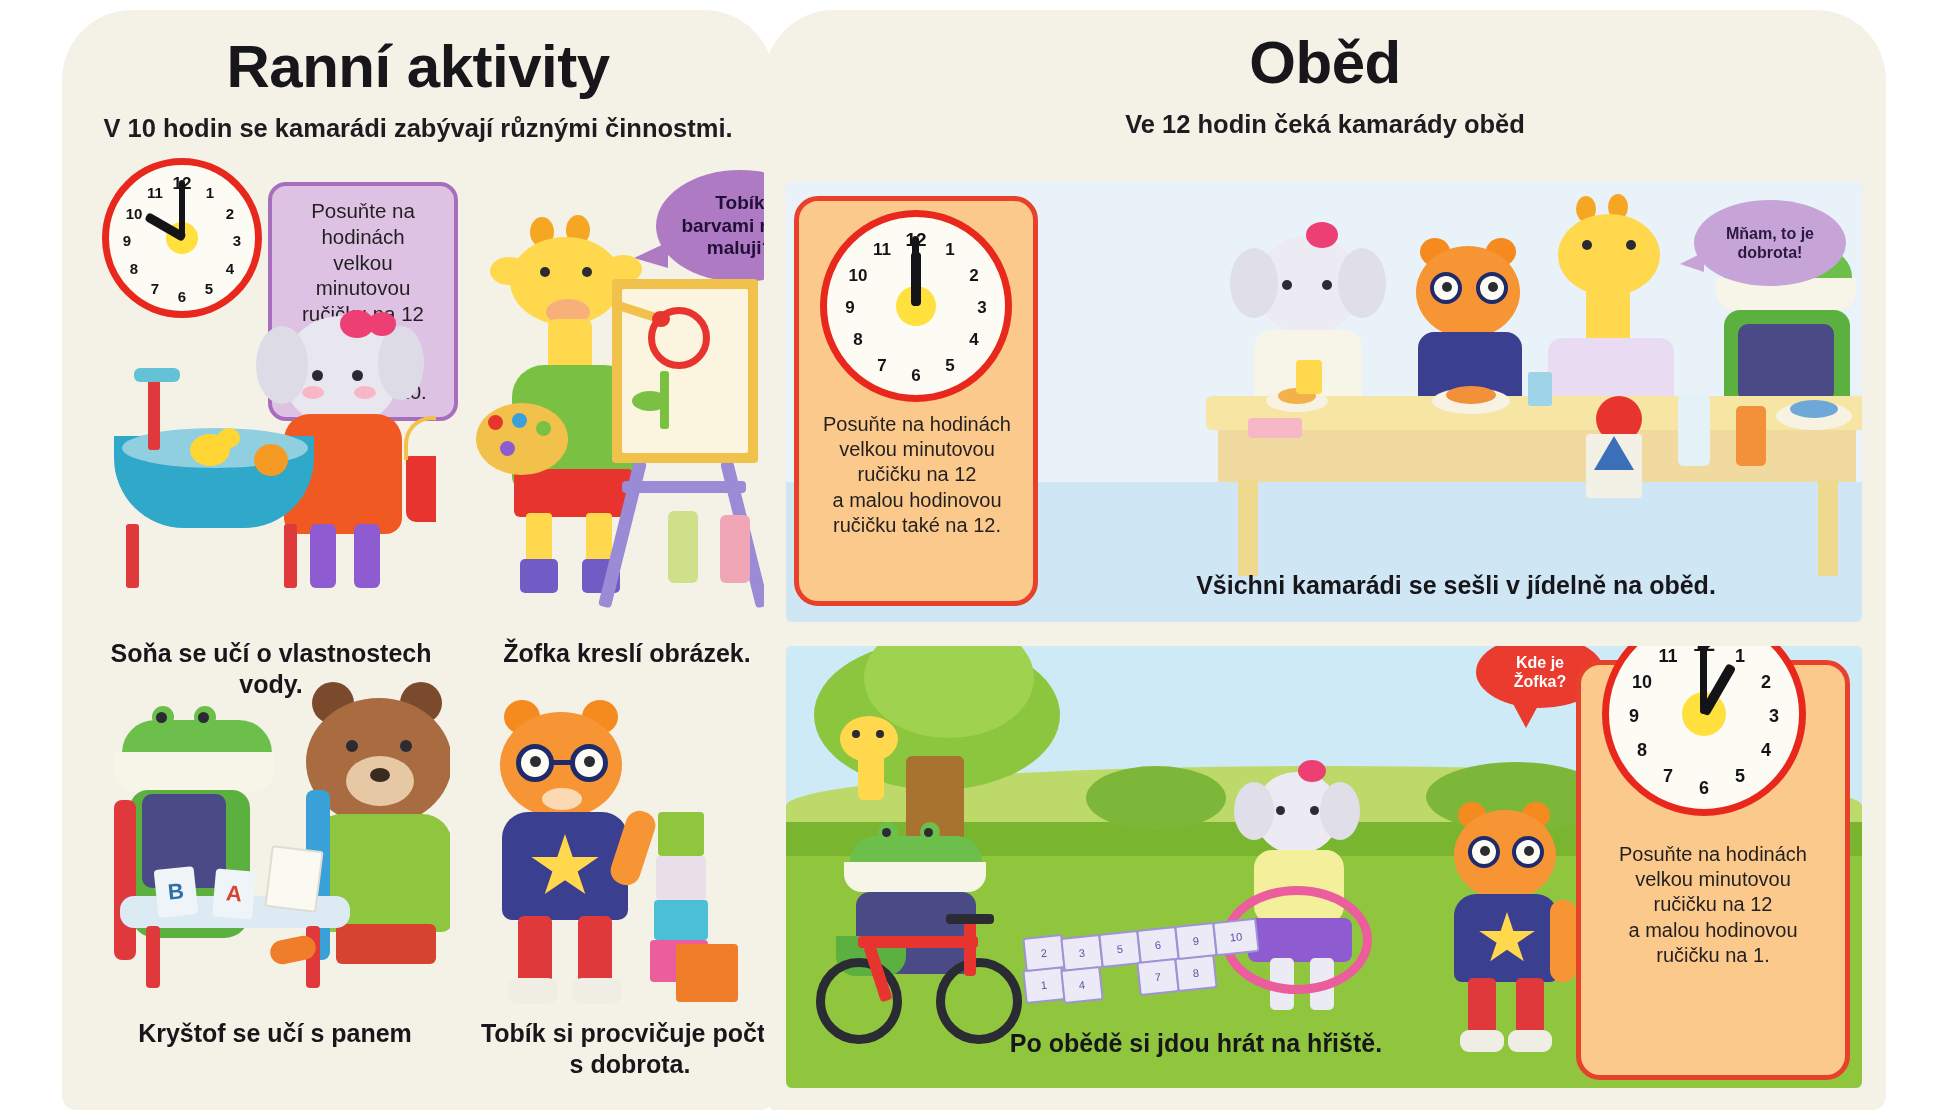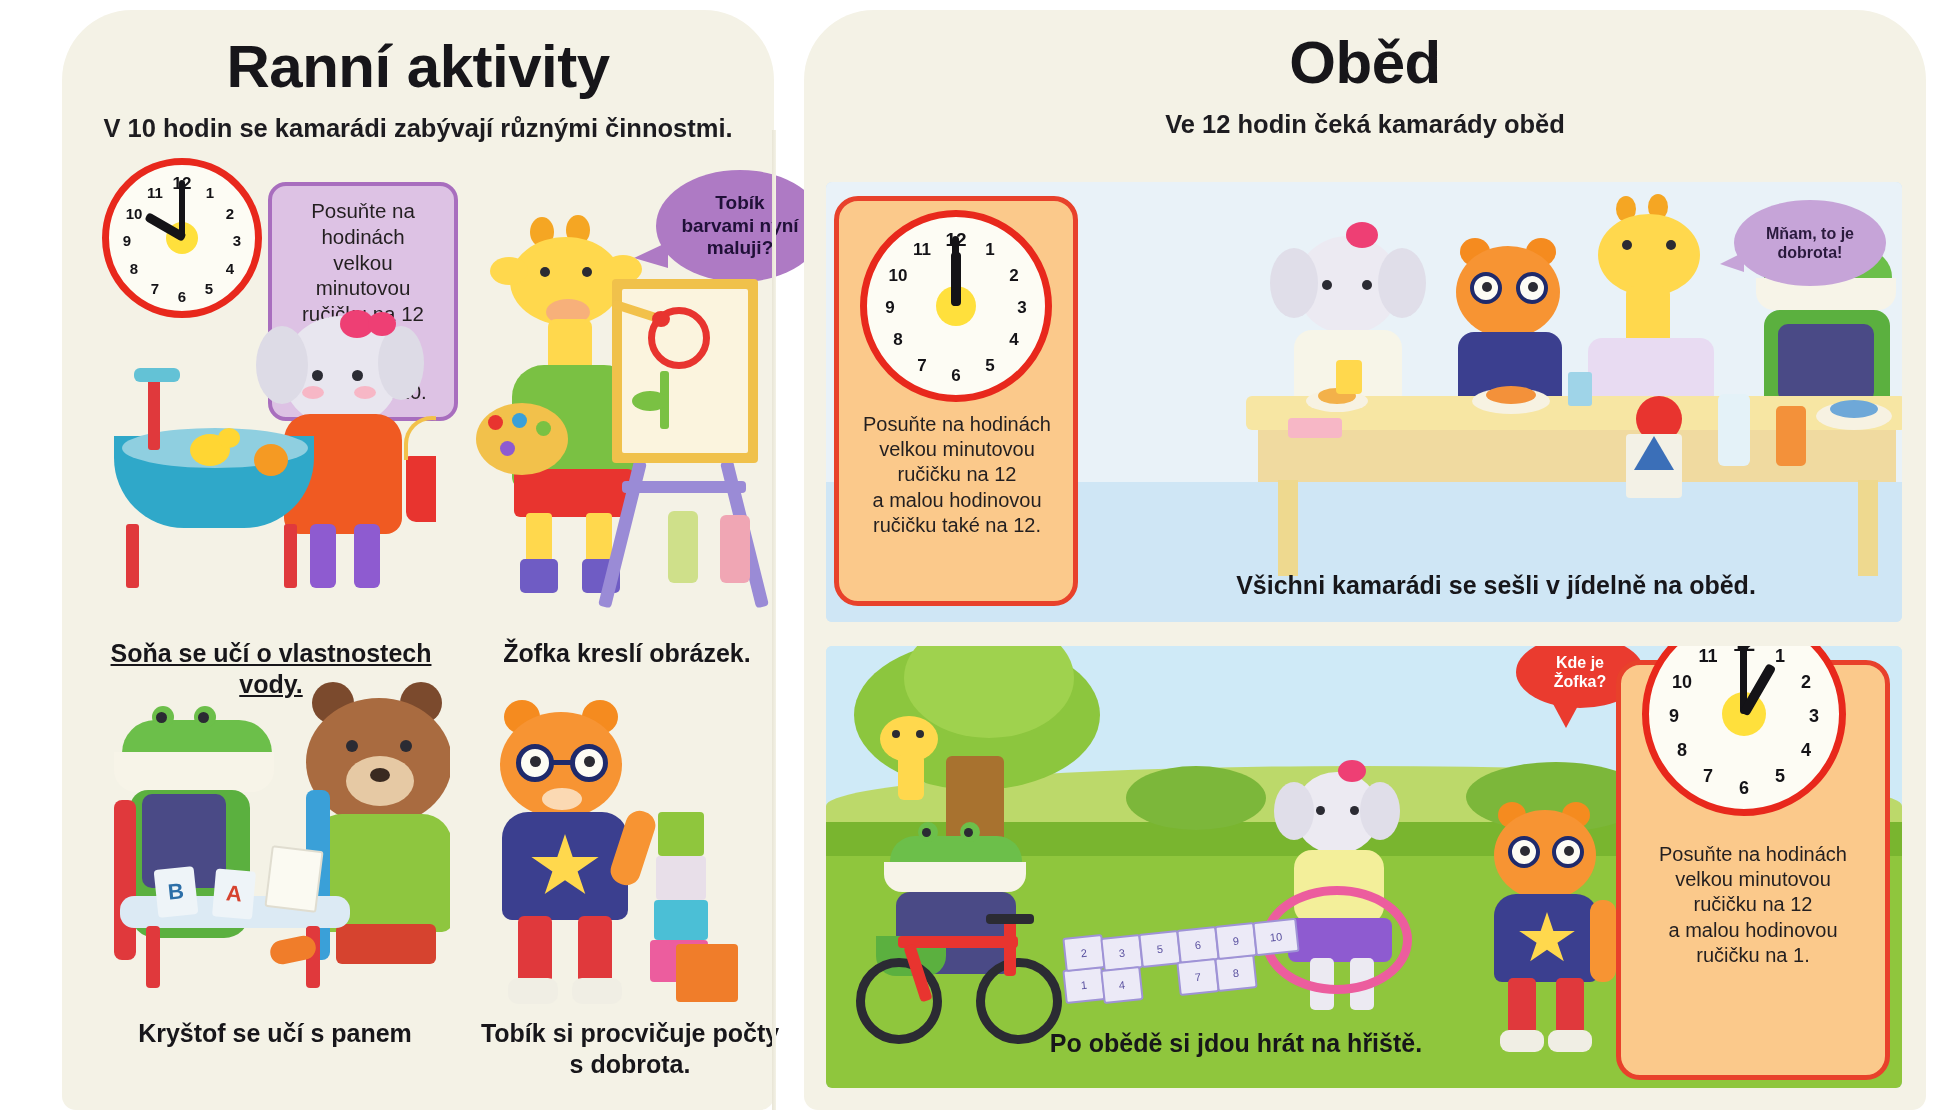--- a/index.html
+++ b/index.html
@@ -11,21 +11,21 @@
   }
   .spread { position: relative; width: 1948px; height: 1119px; background: #fff; }
 
   
   .page {
     position: absolute; top: 10px; height: 1100px;
     background: #f4f2e6;
     border-radius: 70px 70px 14px 14px;
   }
   .page-left  { left: 62px;  width: 712px; }
-  .page-right { left: 804px; width: 1122px; }
+  .page-right { left: 764px; width: 1122px; }
 
   .page-left::after {
     content:""; position:absolute; right:-2px; top:120px; bottom:0; width:4px;
     background: linear-gradient(to right,#e8e5d6,#f4f2e6);
   }
 
   
   .page-title {
     text-align: center; font-weight: 800; color: #17161a;
     letter-spacing: -0.5px;
@@ -178,21 +178,21 @@
       <div class="sh" style="left:20px; top:214px; width:13px; height:64px; background:#e0393c; border-radius:3px;"></div>
       <div class="sh" style="left:178px; top:214px; width:13px; height:64px; background:#e0393c; border-radius:3px;"></div>
 
       <div class="sh" style="left:42px; top:66px; width:12px; height:74px; background:#e0393c; border-radius:3px;"></div>
       <div class="sh" style="left:28px; top:58px; width:46px; height:14px; background:#63c2d6; border-radius:6px;"></div>
 
       <div class="sh" style="left:300px; top:146px; width:52px; height:66px; background:#e8342f; border-radius:4px 4px 10px 10px;"></div>
       <div class="sh" style="left:298px; top:106px; width:56px; height:44px; border:4px solid #f2c14b; border-bottom:none; border-radius:28px 28px 0 0; background:transparent;"></div>
     </div>
 
-    <div class="caption" style="left:44px; top:628px; width:330px;text-decoration:underline;">
+    <div class="caption" style="left:44px; top:628px; width:330px;">
       <div>Soňa se učí o vlastnostech vody.</div>
     </div>
 
     <div class="panel" style="left:400px; top:205px; width:330px; height:400px;">
 
       <div class="sh circle" style="left:68px; top:2px; width:24px; height:30px; background:#f5a623;"></div>
       <div class="sh circle" style="left:104px; top:0px; width:24px; height:30px; background:#f5a623;"></div>
       <div class="sh circle" style="left:48px; top:22px; width:112px; height:88px; background:#ffd84d;"></div>
       <div class="sh circle" style="left:28px; top:42px; width:38px; height:28px; background:#ffd84d;"></div>
       <div class="sh circle" style="left:142px; top:40px; width:38px; height:28px; background:#ffd84d;"></div>

